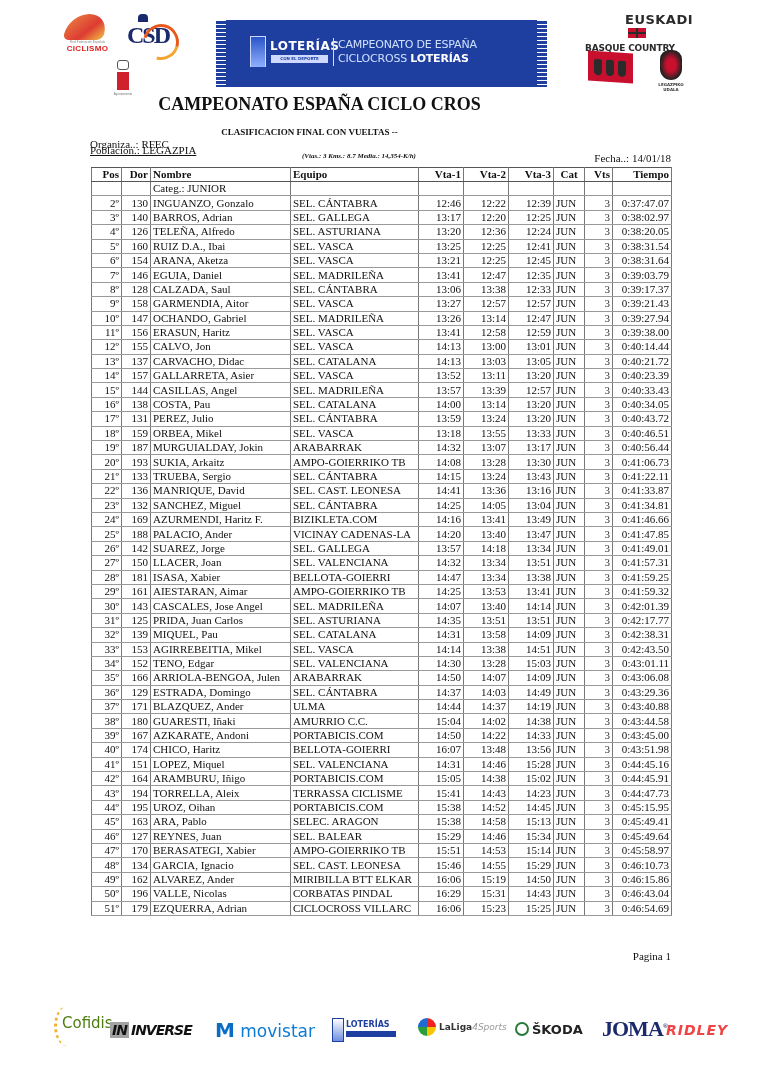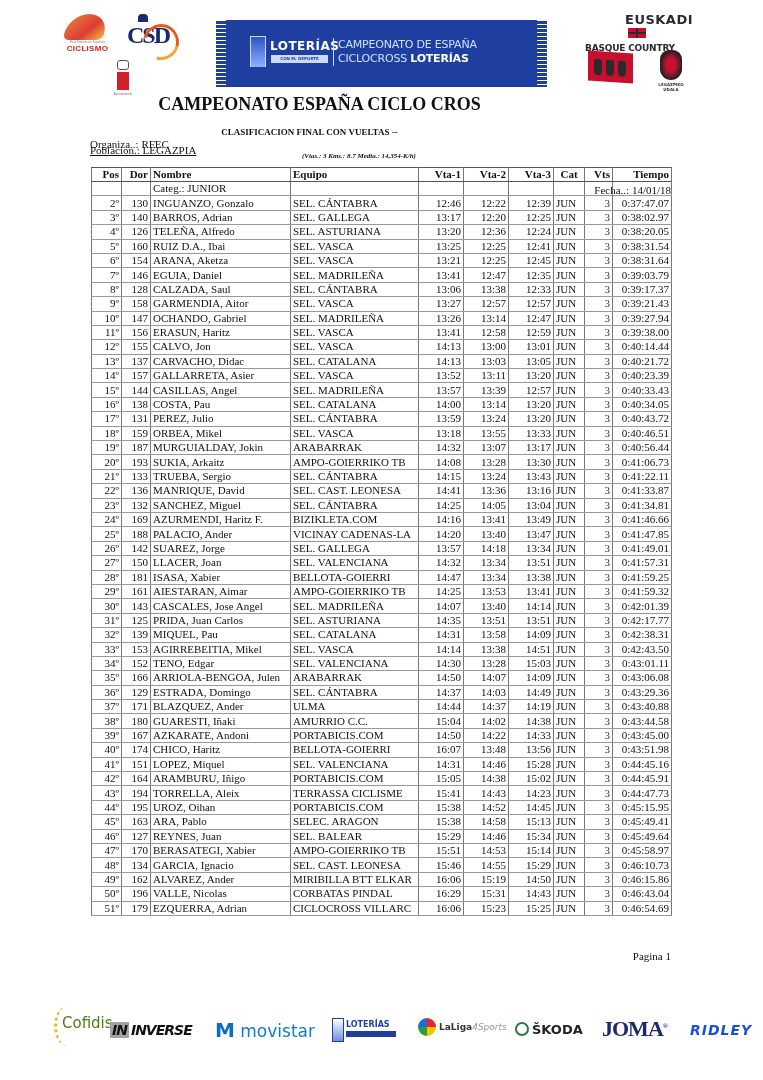--- a/index.html
+++ b/index.html
@@ -42,21 +42,21 @@
   .logo-euskadi .ikurr span { position:absolute; top:8px; width:8px; height:16px; background:#2b2b2b; border-radius:2px 2px 4px 4px; }
   .logo-euskadi .escudo { position:absolute; left:75px; top:38px; width:22px; height:30px; border-radius:10px 10px 12px 12px; background:radial-gradient(#c8102e 30%, #222 70%); }
   .logo-euskadi .escudo-cap { position:absolute; left:66px; top:70px; width:40px; text-align:center; font:bold 4px "DejaVu Sans", sans-serif; color:#333; line-height:5px; }
 
   
   .title { position:absolute; left:0; width:639px; top:94px; text-align:center; font:bold 18px "Liberation Serif", serif; color:#111; }
   .subtitle { position:absolute; left:0; width:619px; top:127px; text-align:center; font:bold 9px "Liberation Serif", serif; color:#111; }
   .org { position:absolute; left:90px; top:138px; font:11px "Liberation Serif", serif; }
   .pob { position:absolute; left:90px; top:144px; font:11px "Liberation Serif", serif;text-decoration:underline; }
   .stats { position:absolute; left:302px; top:152px; font:italic bold 7px "Liberation Serif", serif; }
-  .fecha { position:absolute; right:92px; top:152px; font:11px "Liberation Serif", serif;margin-top:32px; }
+  .fecha { position:absolute; right:92px; top:152px; font:11px "Liberation Serif", serif; }
 
   
   table.results { position:absolute; left:91px; top:167px; width:580px; border-collapse:collapse; table-layout:fixed; font:11px "Liberation Serif", serif; }
   table.results th, table.results td { border:1px solid #777; padding:0 2px; height:13.4px; line-height:13px; white-space:nowrap; overflow:hidden; }
   table.results th { font-weight:bold; height:13px; background:#fff; }
   table.results th.l, table.results td.l { text-align:left; }
   table.results th.r, table.results td.r { text-align:right; }
   table.results th.c, table.results td.c { text-align:center; }
   table.results tr.hdr th { border-top:1.5px solid #555; border-bottom:1.5px solid #555; }
   table.results td { border-top:1px solid #999; border-bottom:1px solid #999; }
@@ -77,21 +77,21 @@
   .sp-loterias .ic { position:absolute; left:0; top:0; width:10px; height:22px; border:1px solid #1e3fa0; background:linear-gradient(#fff,#6f8ee0); }
   .sp-loterias .t { position:absolute; left:14px; top:2px; font:bold 8px "DejaVu Sans", sans-serif; color:#1e3fa0; }
   .sp-loterias .b { position:absolute; left:14px; top:13px; width:50px; height:6px; background:#1e3fa0; }
   .sp-laliga { left:408px; top:6px; font:bold 9px "DejaVu Sans", sans-serif; color:#333; }
   .sp-laliga .ball { display:inline-block; width:18px; height:18px; border-radius:50%; background:conic-gradient(#e22 0 25%, #f7c600 0 50%, #2a9e3a 0 75%, #1e6bd6 0); vertical-align:middle; margin-right:3px; }
   .sp-laliga .s { font-style:italic; color:#999; font-weight:normal; }
   .sp-skoda { left:505px; font:bold 13px "DejaVu Sans", sans-serif; color:#222; }
   .sp-skoda .circ { display:inline-block; width:14px; height:14px; border-radius:50%; border:2px solid #2a7a3a; box-sizing:border-box; vertical-align:-2px; margin-right:3px; }
   .sp-joma { left:592px; top:4px; font:bold 22px "Liberation Serif", serif; color:#1a2a6c; letter-spacing:-1px; }
   .sp-joma sup { font-size:7px; }
-  .sp-ridley { left:680px; top:10px; font:italic bold 14px "DejaVu Sans", sans-serif; color:#1d4ed8; letter-spacing:1px; }
+  .sp-ridley { left:656px; top:10px; font:italic bold 14px "DejaVu Sans", sans-serif; color:#ef4444; letter-spacing:1px; }
 </style>
 </head>
 <body>
 
 <div class="logo-rfec">
   <div class="swoosh"></div>
   <div class="small">Real Federación Española</div>
   <div class="txt">CICLISMO</div>
 </div>
 

